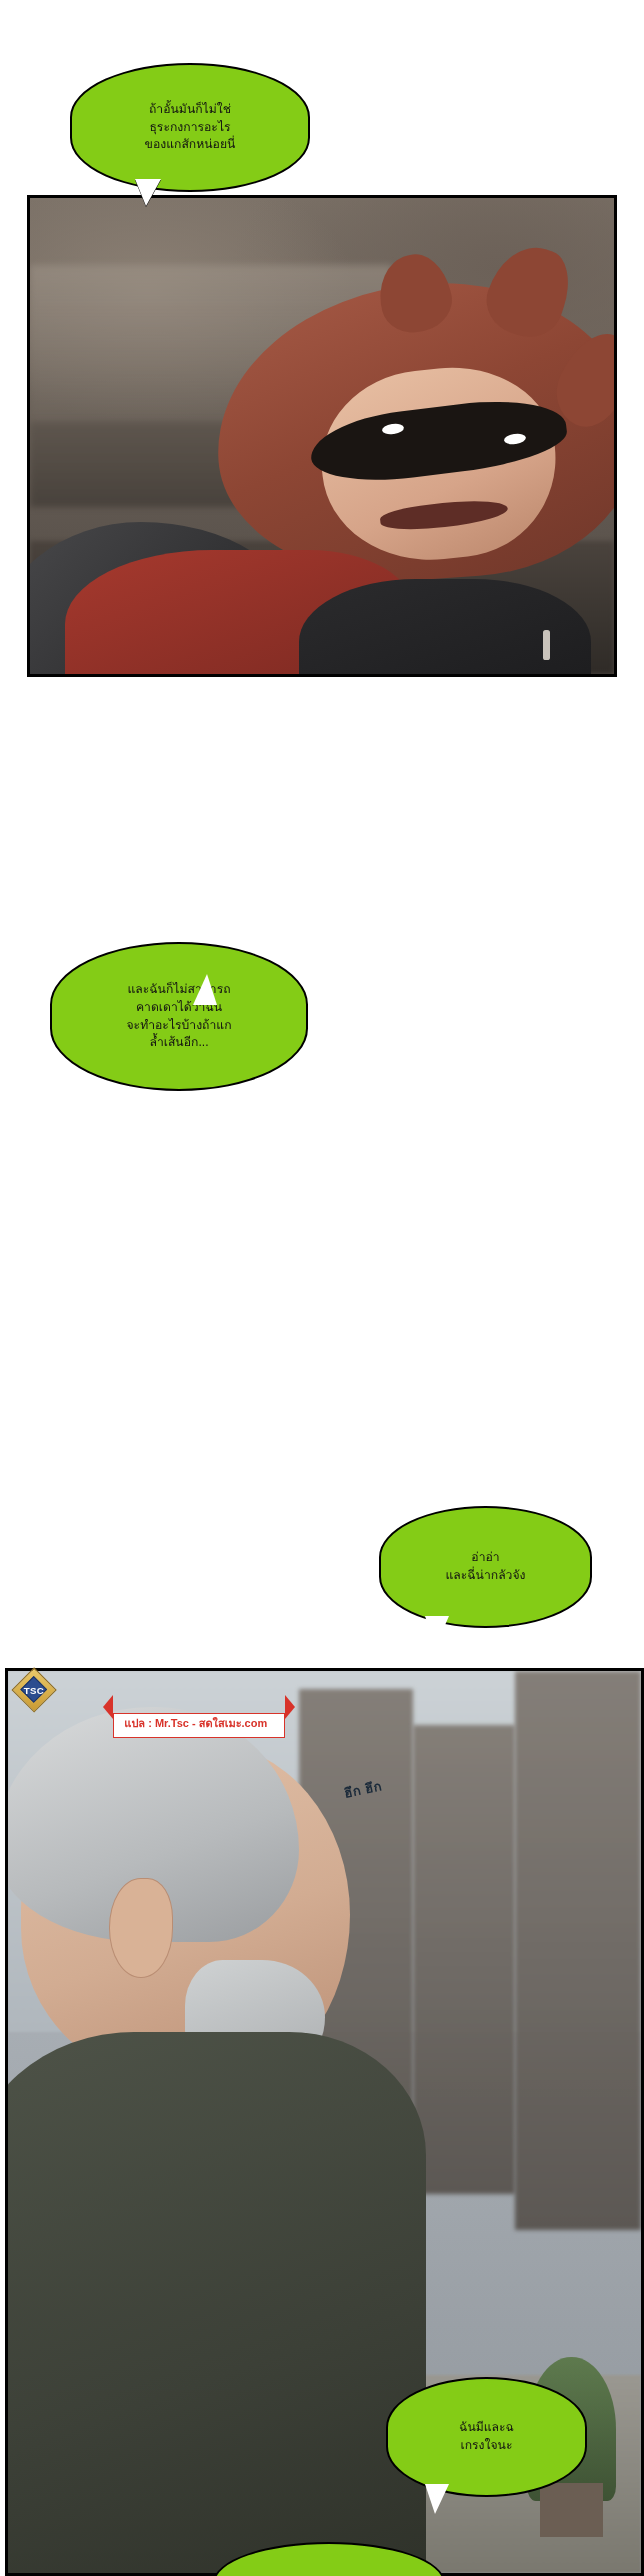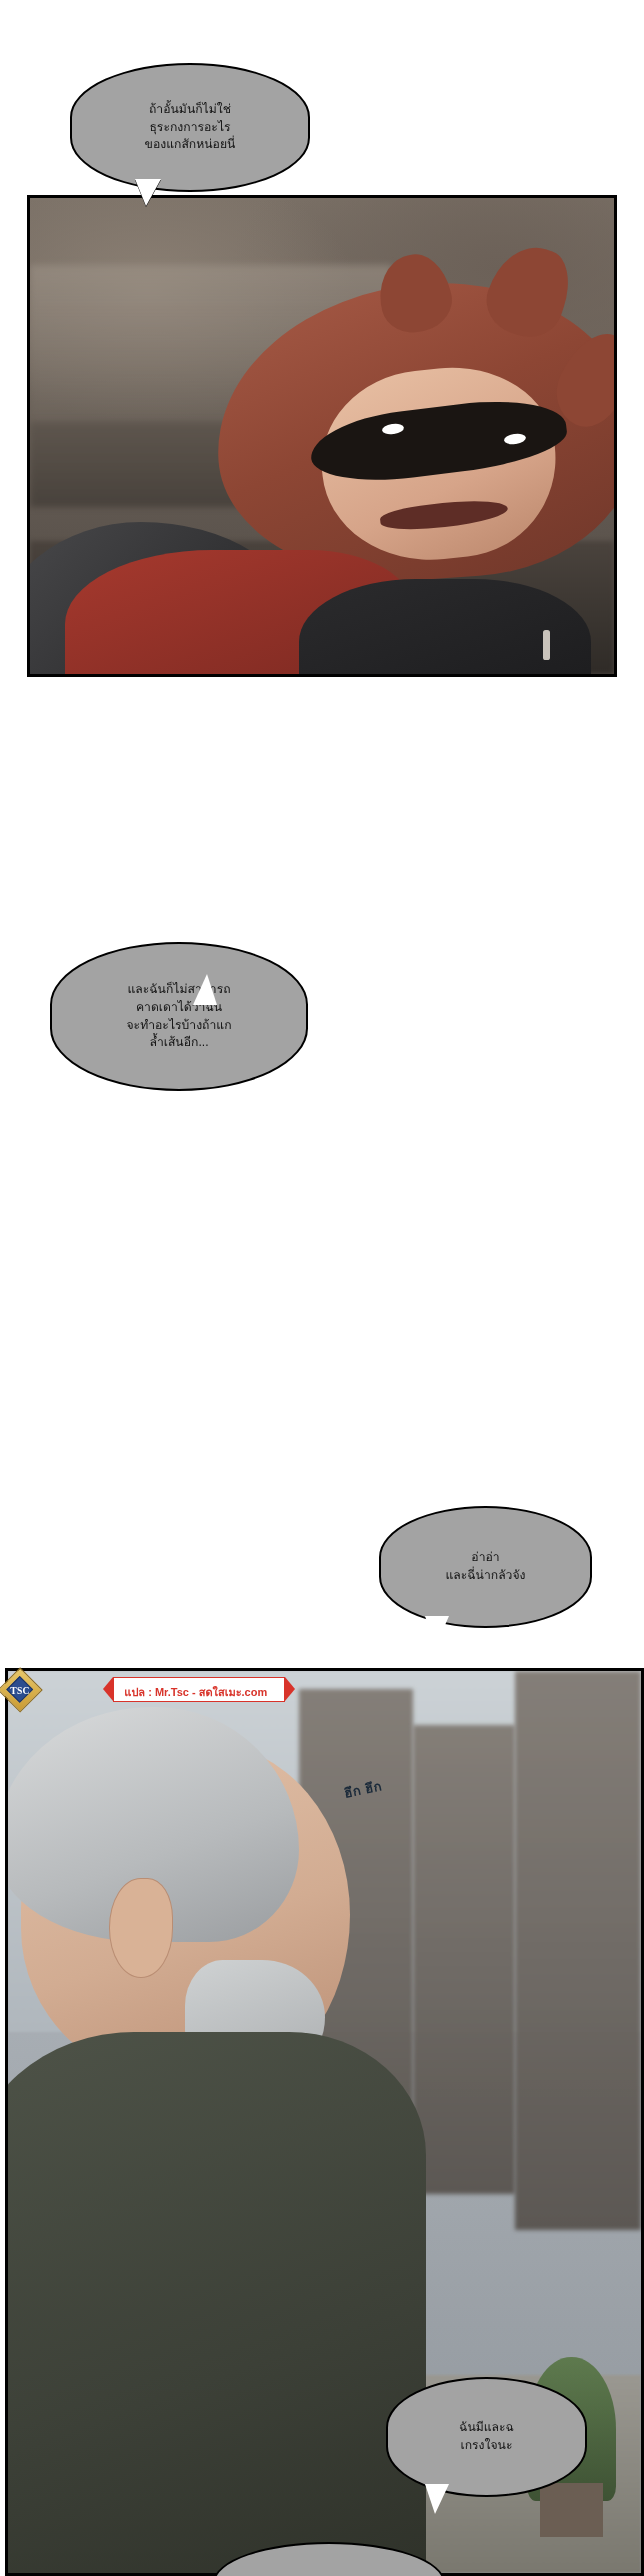--- a/index.html
+++ b/index.html
@@ -22,21 +22,21 @@
   .panel {
     position: absolute;
     border: 3.2px solid #000000;
     box-sizing: border-box;
     overflow: hidden;
   }
 
   
   .bubble {
     position: absolute;
-    background: #a3a3a3;
+    background: #84cc16;
     border: 2.6px solid #000000;
     border-radius: 50% / 42%;
     box-sizing: border-box;
     display: flex;
     align-items: center;
     justify-content: center;
     text-align: center;
     z-index: 40;
   }
   .bubble .txt {
@@ -292,23 +292,24 @@
     display: flex;
     align-items: center;
     z-index: 60;
   }
   .credit-banner {
     position: relative;
     background: #ffffff;
     border: 1.9px solid #d8332a;
     height: 24.5px;
     display: flex;
-    align-items: flex-end;
+    align-items: flex-start;
     padding: 0 16.7px 0 10.3px;
     box-sizing: border-box;
+    margin-top: 36px;
   }
   .credit-banner .ctext {
     font-size: 11px;
     color: #d8332a;
     white-space: nowrap;
     font-weight: bold;
   }
   .credit-ribbon-l, .credit-ribbon-r {
     width: 0; height: 0;
     border-top: 12.2px solid transparent;
@@ -397,21 +398,21 @@
     <div class="p2-body"></div>
   </div>
 
   <div class="credit-bar" style="left:103px; top:1677px;">
     <div class="credit-ribbon-l"></div>
     <div class="credit-banner">
       <span class="ctext">แปล : Mr.Tsc - สดใสเมะ.com</span>
     </div>
     <div class="credit-ribbon-r"></div>
   </div>
-  <div class="logo-badge" style="left:0; top:1670px;font-family:Liberation Serif, serif;">
+  <div class="logo-badge" style="left:14px; top:1670px;">
     <div class="logo-diamond"></div>
     <div class="logo-inner"></div>
     <div class="logo-text">TSC</div>
   </div>
 
   <div class="bubble" style="left:70px; top:63px; width:240px; height:129px;">
     <div class="txt">ถ้าอั้นมันก็ไม่ใช่
 ธุระกงการอะไร
 ของแกสักหน่อยนี่</div>
   </div>

